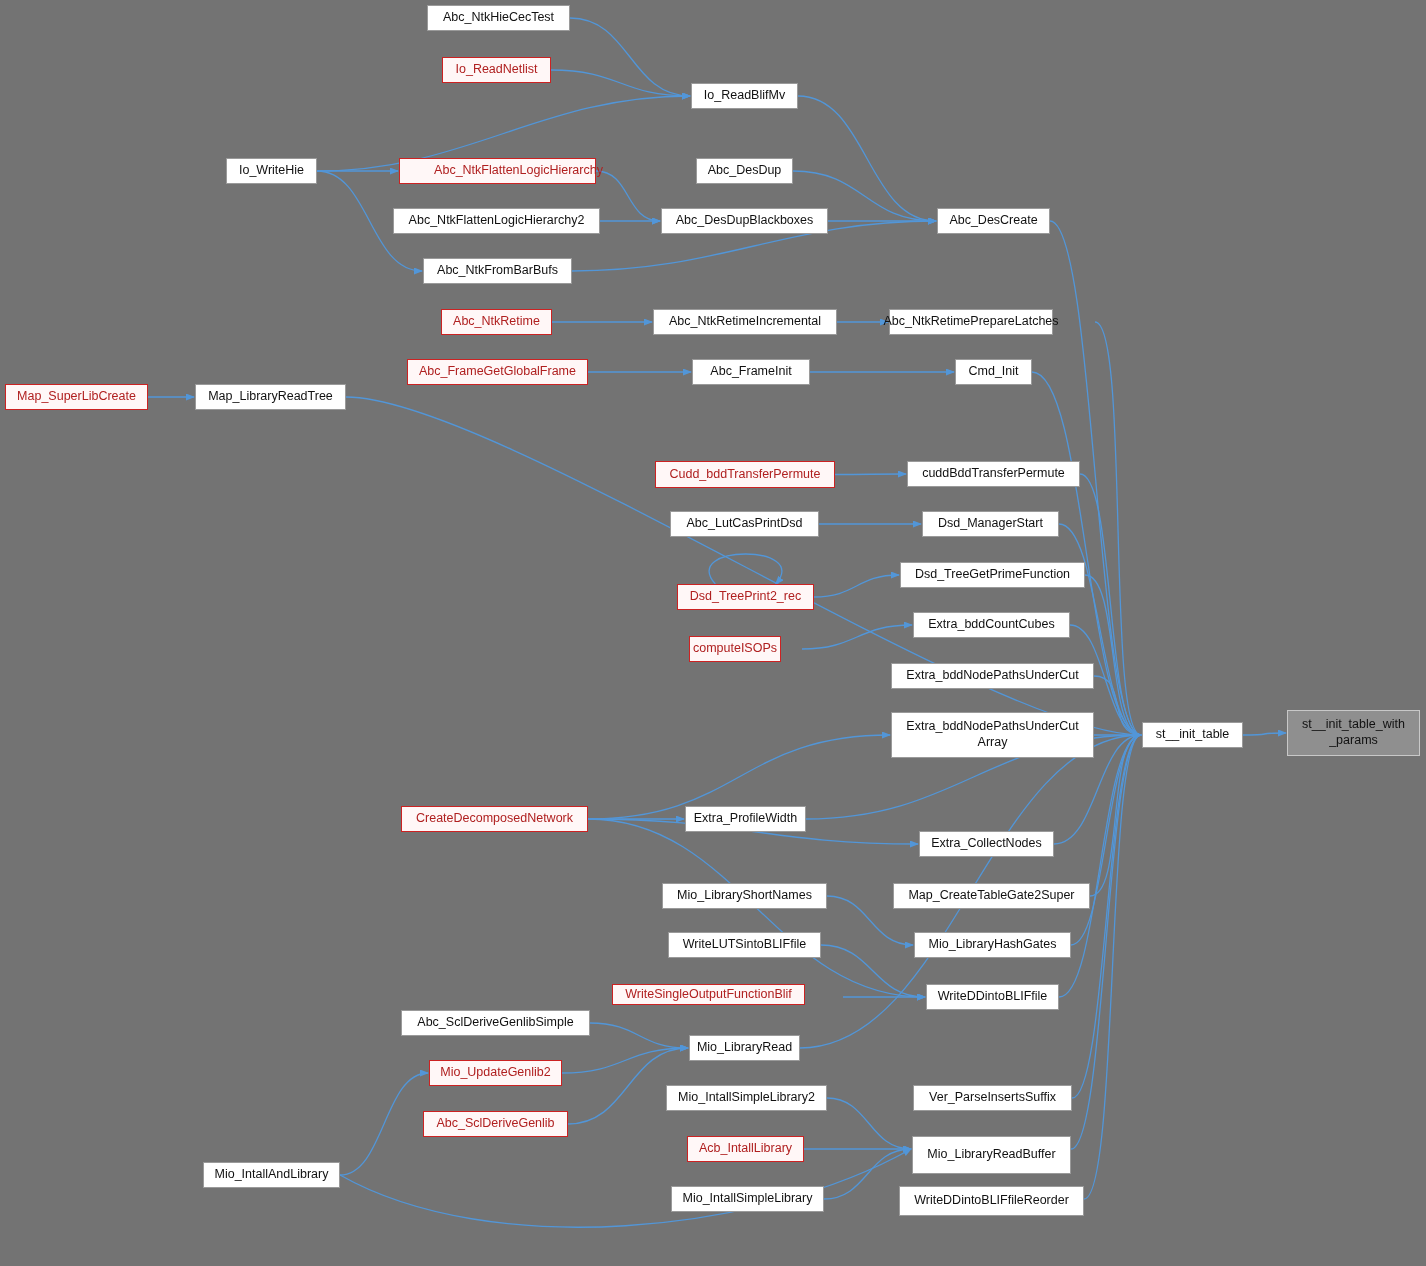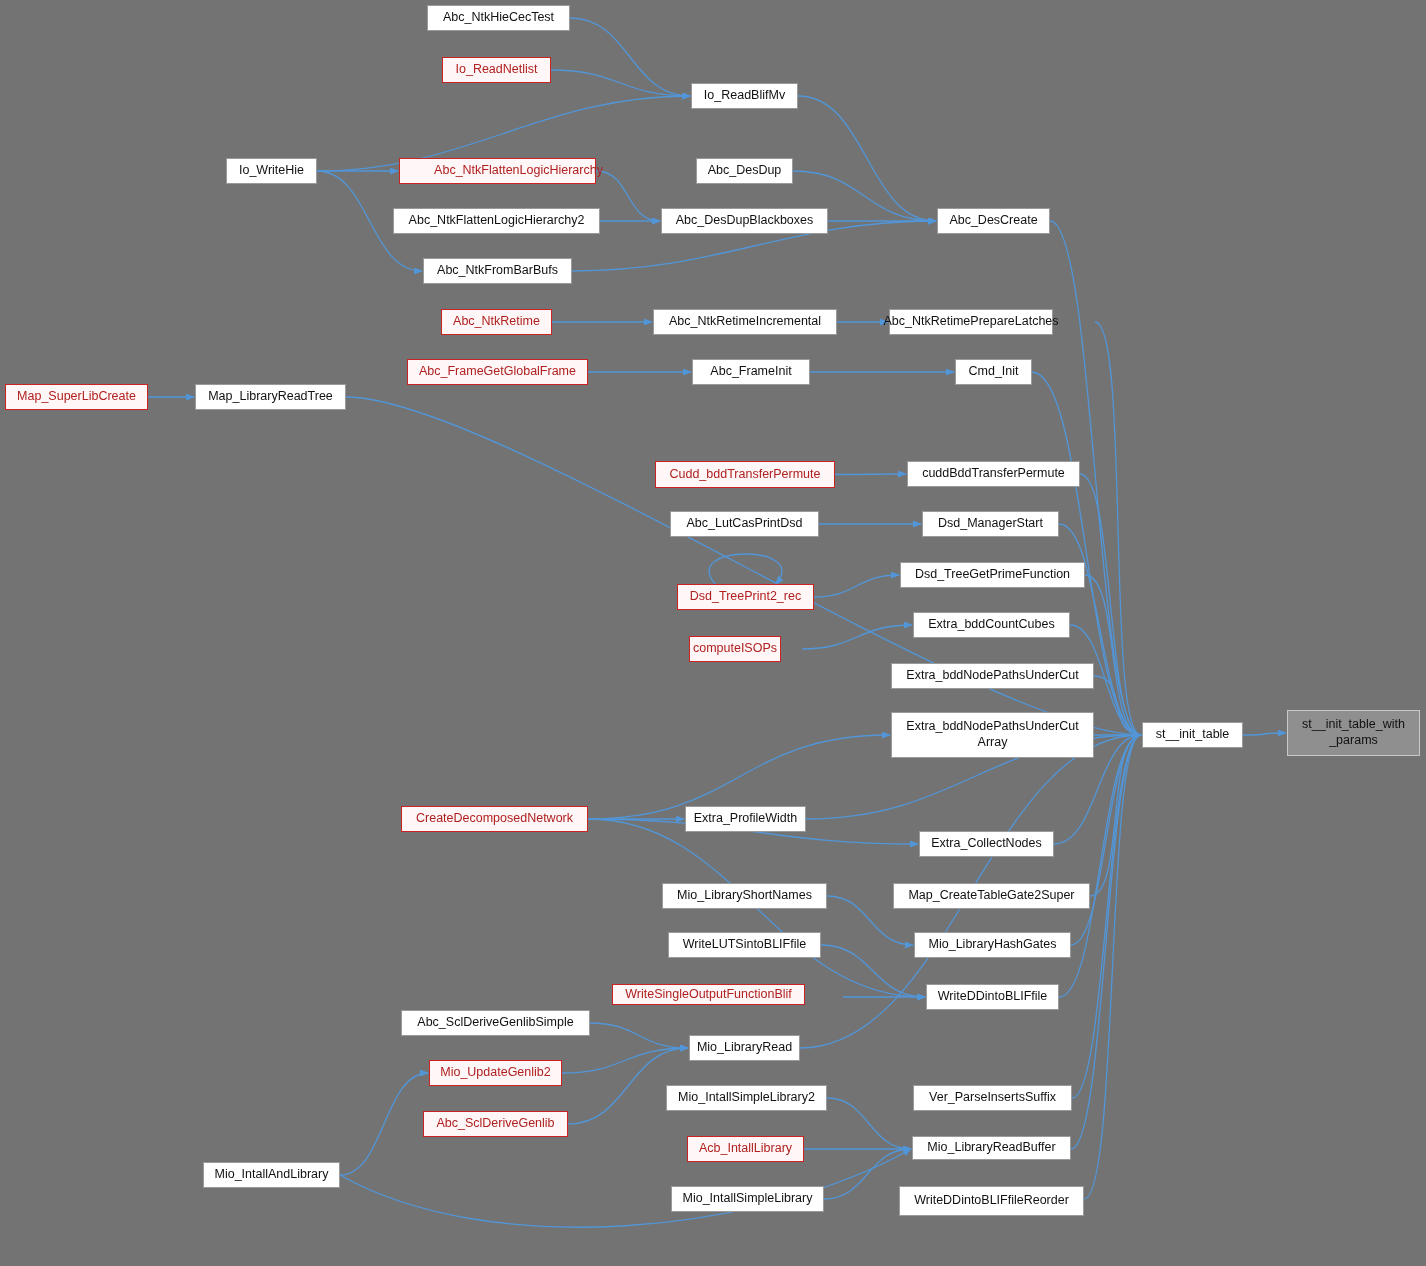--- a/index.html
+++ b/index.html
@@ -136,17 +136,17 @@
     <div class="node normal" style="left: 914px; top: 932px; width: 157px; height: 26px;">Mio_LibraryHashGates</div>
     <div class="node red" style="left: 612px; top: 984px; width: 193px; height: 21px;">WriteSingleOutputFunctionBlif</div>
     <div class="node normal" style="left: 926px; top: 984px; width: 133px; height: 26px;">WriteDDintoBLIFfile</div>
     <div class="node normal" style="left: 401px; top: 1010px; width: 189px; height: 26px;">Abc_SclDeriveGenlibSimple</div>
     <div class="node normal" style="left: 689px; top: 1035px; width: 111px; height: 26px;">Mio_LibraryRead</div>
     <div class="node red" style="left: 429px; top: 1060px; width: 133px; height: 26px;">Mio_UpdateGenlib2</div>
     <div class="node normal" style="left: 666px; top: 1085px; width: 161px; height: 26px;">Mio_IntallSimpleLibrary2</div>
     <div class="node normal" style="left: 913px; top: 1085px; width: 159px; height: 26px;">Ver_ParseInsertsSuffix</div>
     <div class="node red" style="left: 423px; top: 1111px; width: 145px; height: 26px;">Abc_SclDeriveGenlib</div>
     <div class="node red" style="left: 687px; top: 1136px; width: 117px; height: 26px;">Acb_IntallLibrary</div>
-    <div class="node normal" style="left: 912px; top: 1136px; width: 159px; height: 24px;">Mio_LibraryReadBuffer</div>
+    <div class="node normal" style="left: 912px; top: 1136px; width: 159px; height: 38px;">Mio_LibraryReadBuffer</div>
     <div class="node normal" style="left: 203px; top: 1162px; width: 137px; height: 26px;">Mio_IntallAndLibrary</div>
     <div class="node normal" style="left: 671px; top: 1186px; width: 153px; height: 26px;">Mio_IntallSimpleLibrary</div>
     <div class="node normal" style="left: 899px; top: 1186px; width: 185px; height: 30px;">WriteDDintoBLIFfileReorder</div>
   </div>
 
 </body></html>

